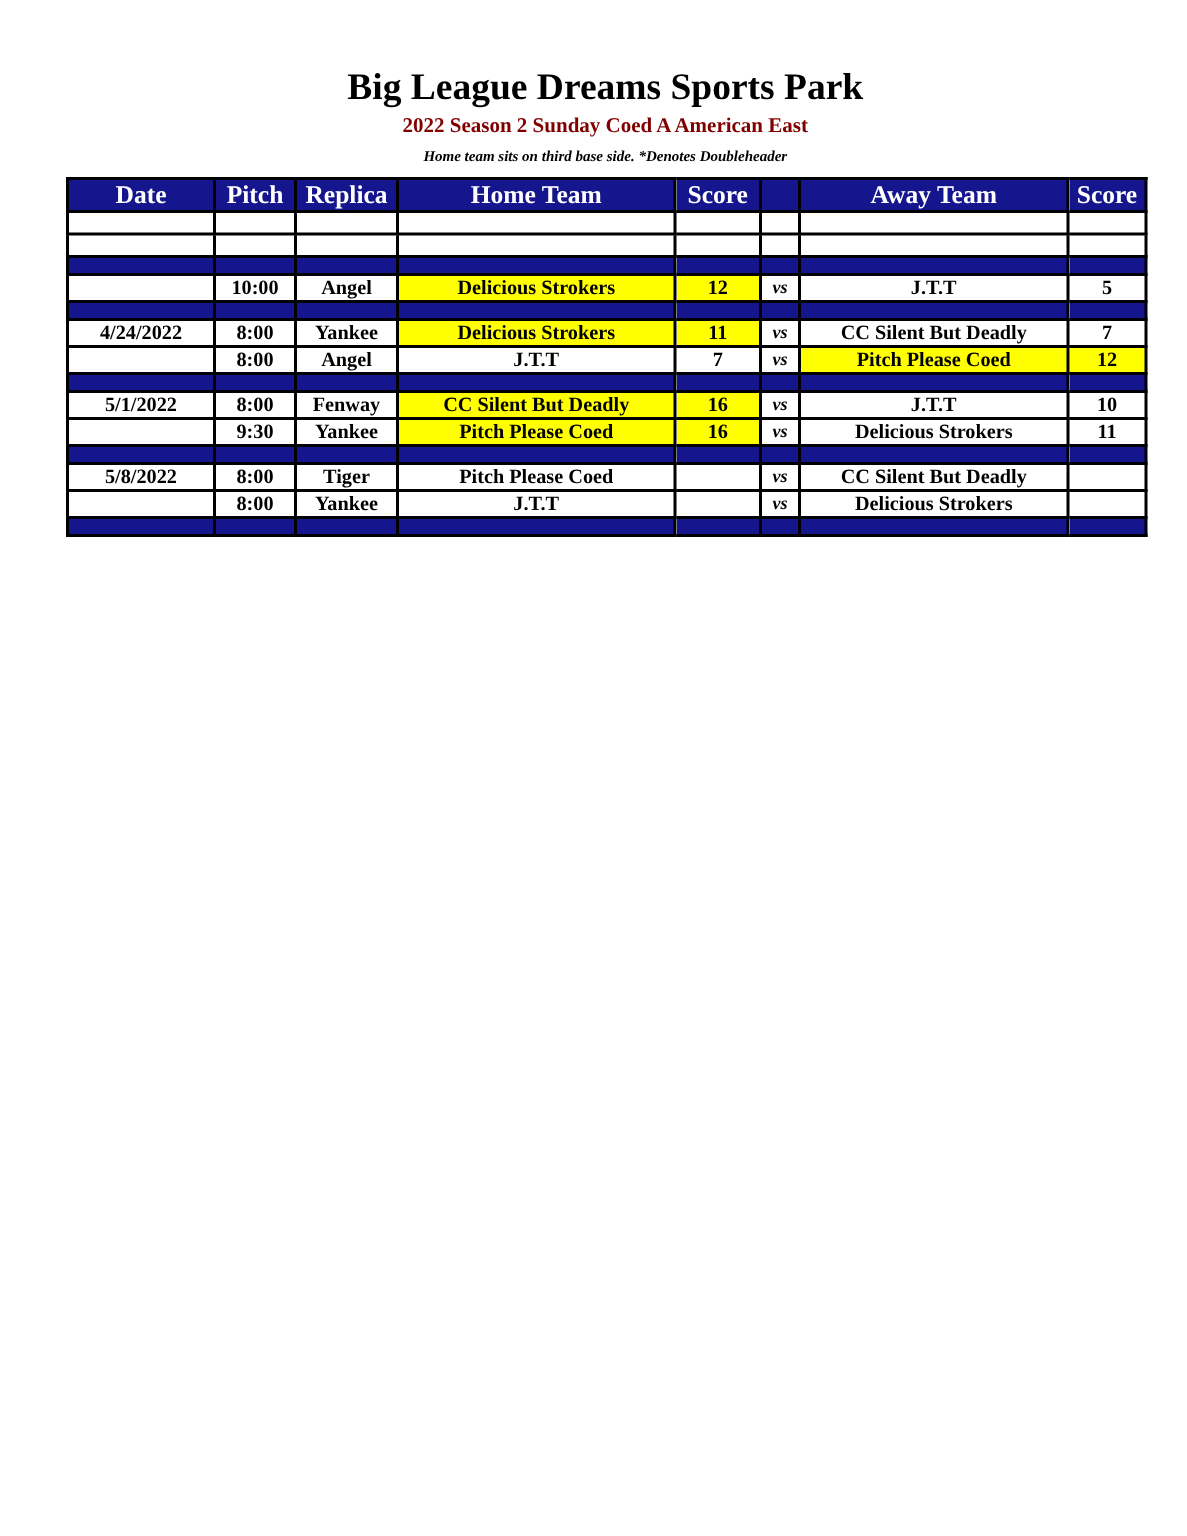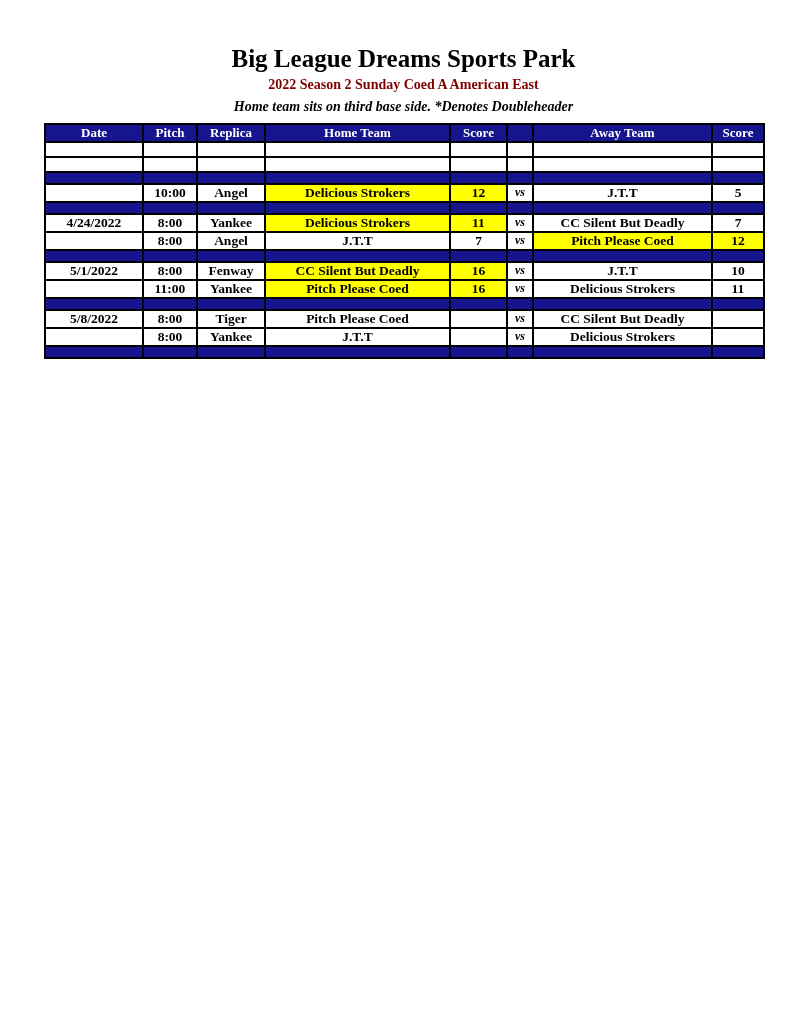--- a/index.html
+++ b/index.html
@@ -32,21 +32,21 @@
     line-height: 1.2;
   }
   .subtitle {
     font-size: 14px;
     font-weight: bold;
     color: var(--subtitle-color, #800000);
     margin: 3px 0 0 0;
     line-height: 1.2;
   }
   .note {
-    font-size: 14px;
+    font-size: 10px;
     font-weight: bold;
     font-style: italic;
     color: #000000;
     margin: 5px 0 0 0;
     line-height: 1.2;
   }
   table.schedule {
     margin-top: 7px;
     border-collapse: collapse;
     table-layout: fixed;
@@ -59,21 +59,21 @@
     font-size: 13px;
     text-align: center;
     white-space: nowrap;
     overflow: hidden;
     box-sizing: border-box;
   }
   table.schedule th {
     background: var(--navy, #15158d);
     color: #ffffff;
     height: 16px;
-    font-size: 13px;
+    font-size: 17px;
   }
   tr.blank td { height: 15px; background: #ffffff; }
   tr.separator td { height: 12px; background: var(--navy, #15158d); }
   tr.game td { height: 17px; background: #ffffff; color: #000000; font-size: 13.5px; }
   tr.game td.vs { font-style: italic; font-size: 12px; }
   tr.game td.win { background: var(--highlight, #ffff00); }
   
   col.c-date  { width: 98px; }
   col.c-time  { width: 54px; }
   col.c-rep   { width: 68px; }
@@ -201,21 +201,21 @@
             <td>8:00</td>
             <td>Fenway</td>
             <td class="win">CC Silent But Deadly</td>
             <td class="win">16</td>
             <td class="vs">vs</td>
             <td>J.T.T</td>
             <td>10</td>
           </tr>
           <tr class="game">
             <td></td>
-            <td>11:00</td>
+            <td>9:30</td>
             <td>Yankee</td>
             <td class="win">Pitch Please Coed</td>
             <td class="win">16</td>
             <td class="vs">vs</td>
             <td>Delicious Strokers</td>
             <td>11</td>
           </tr>
           <tr class="separator">
             <td></td>
             <td></td>

